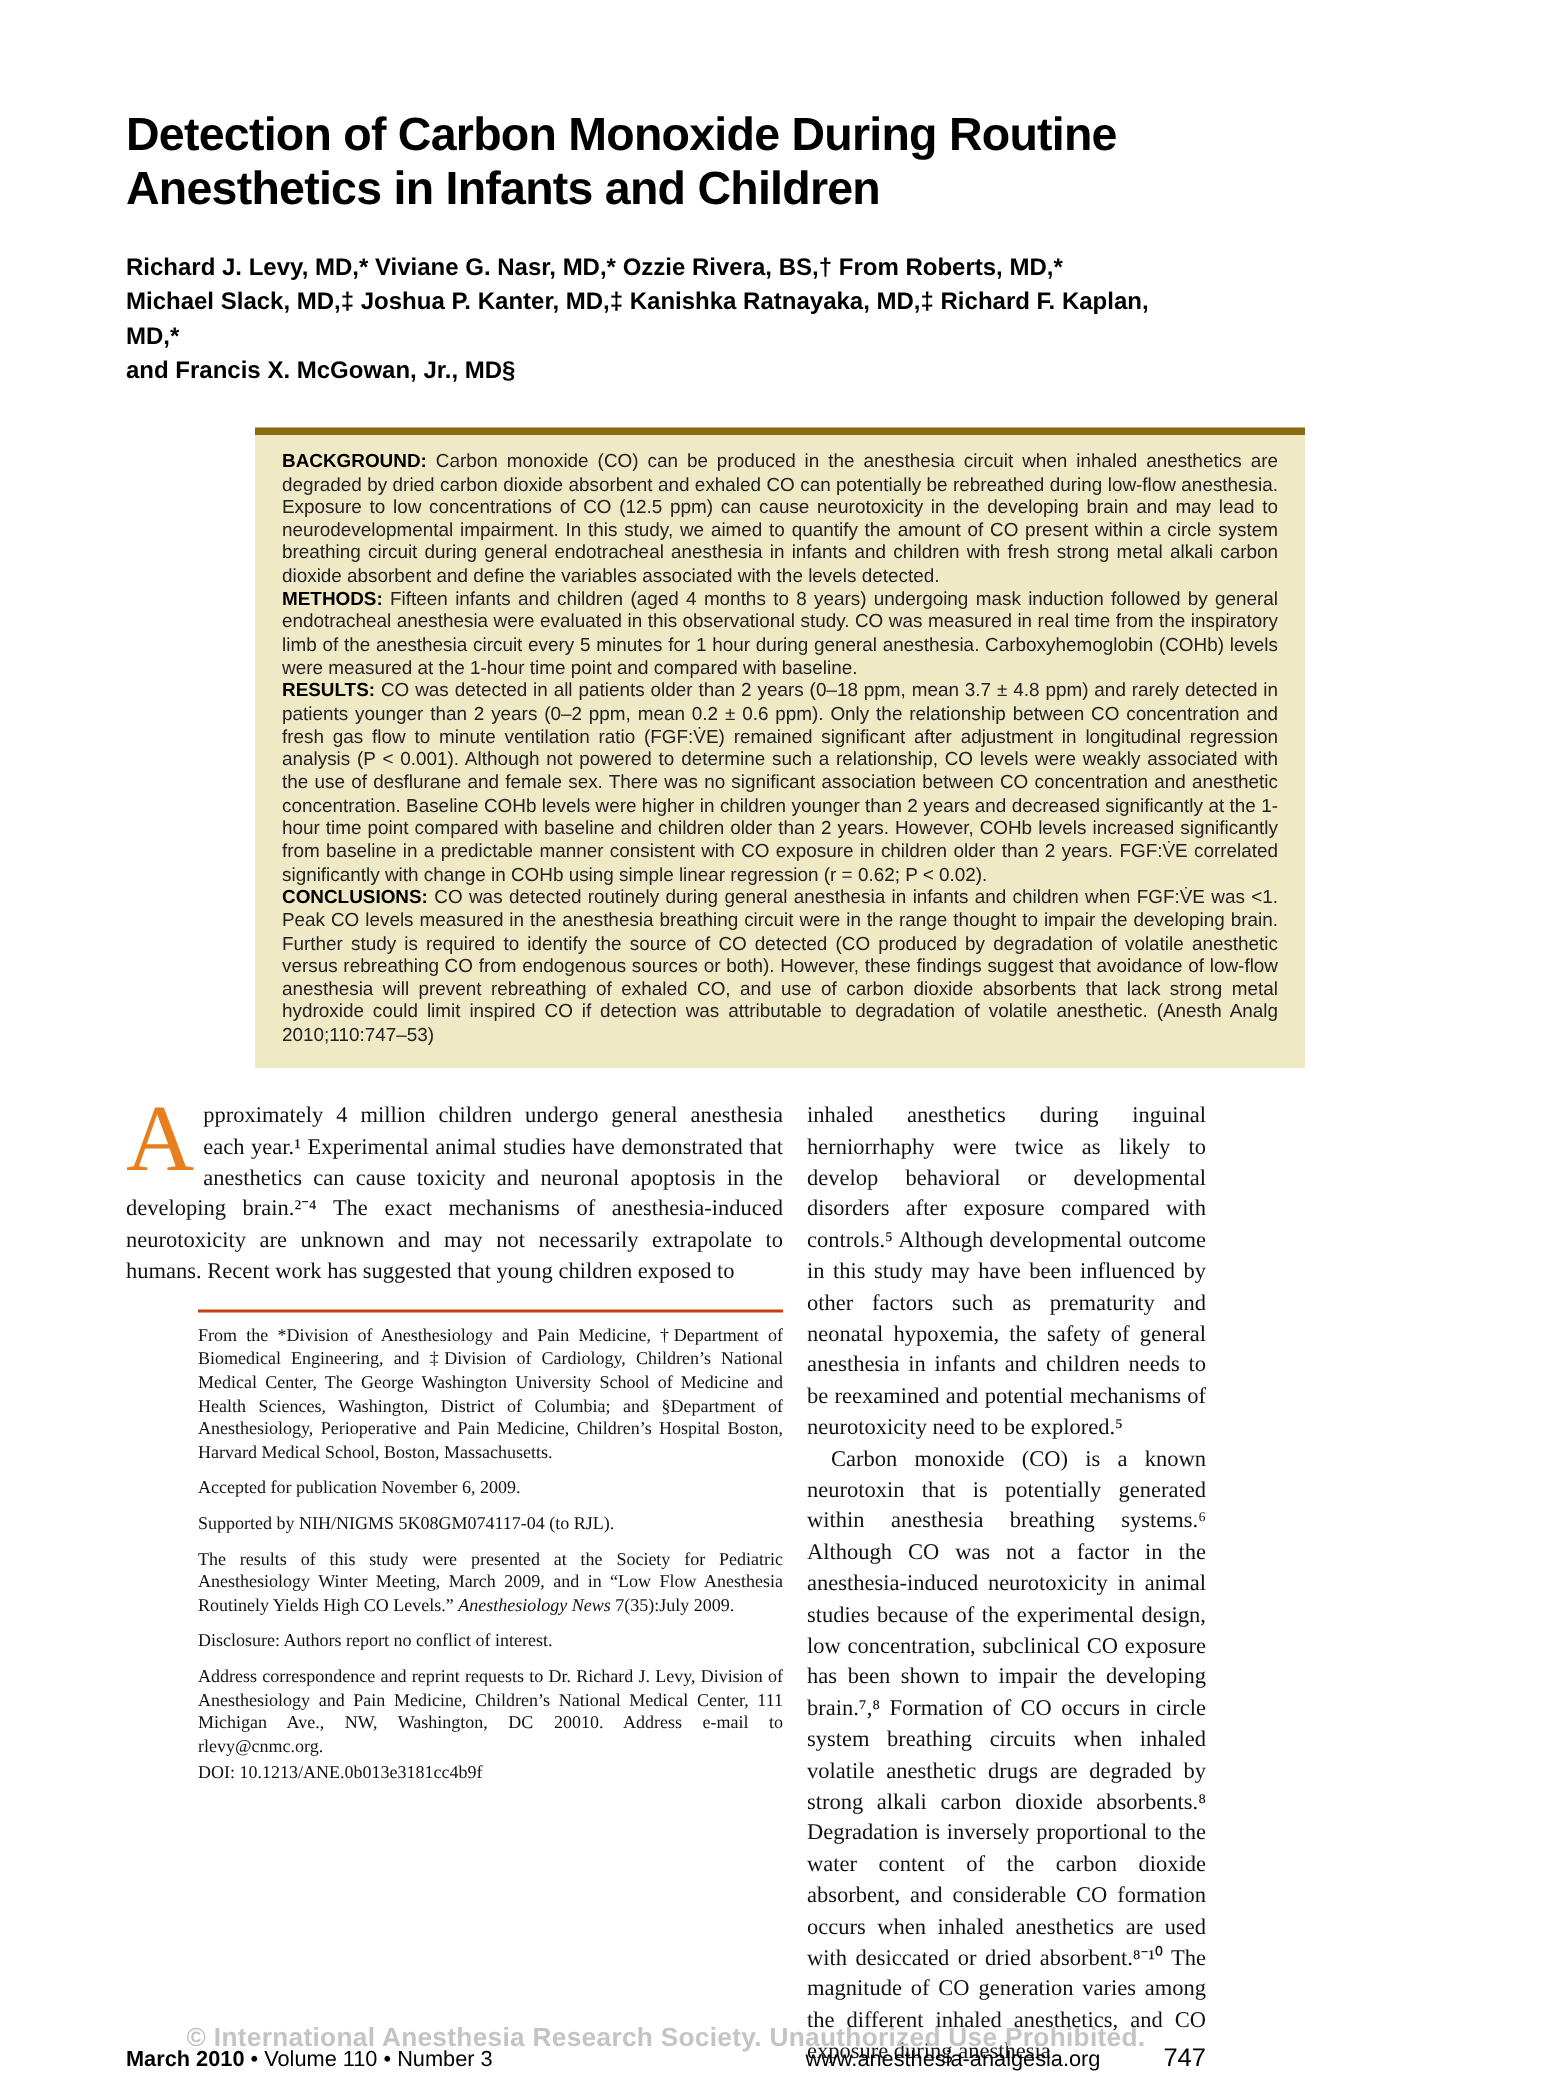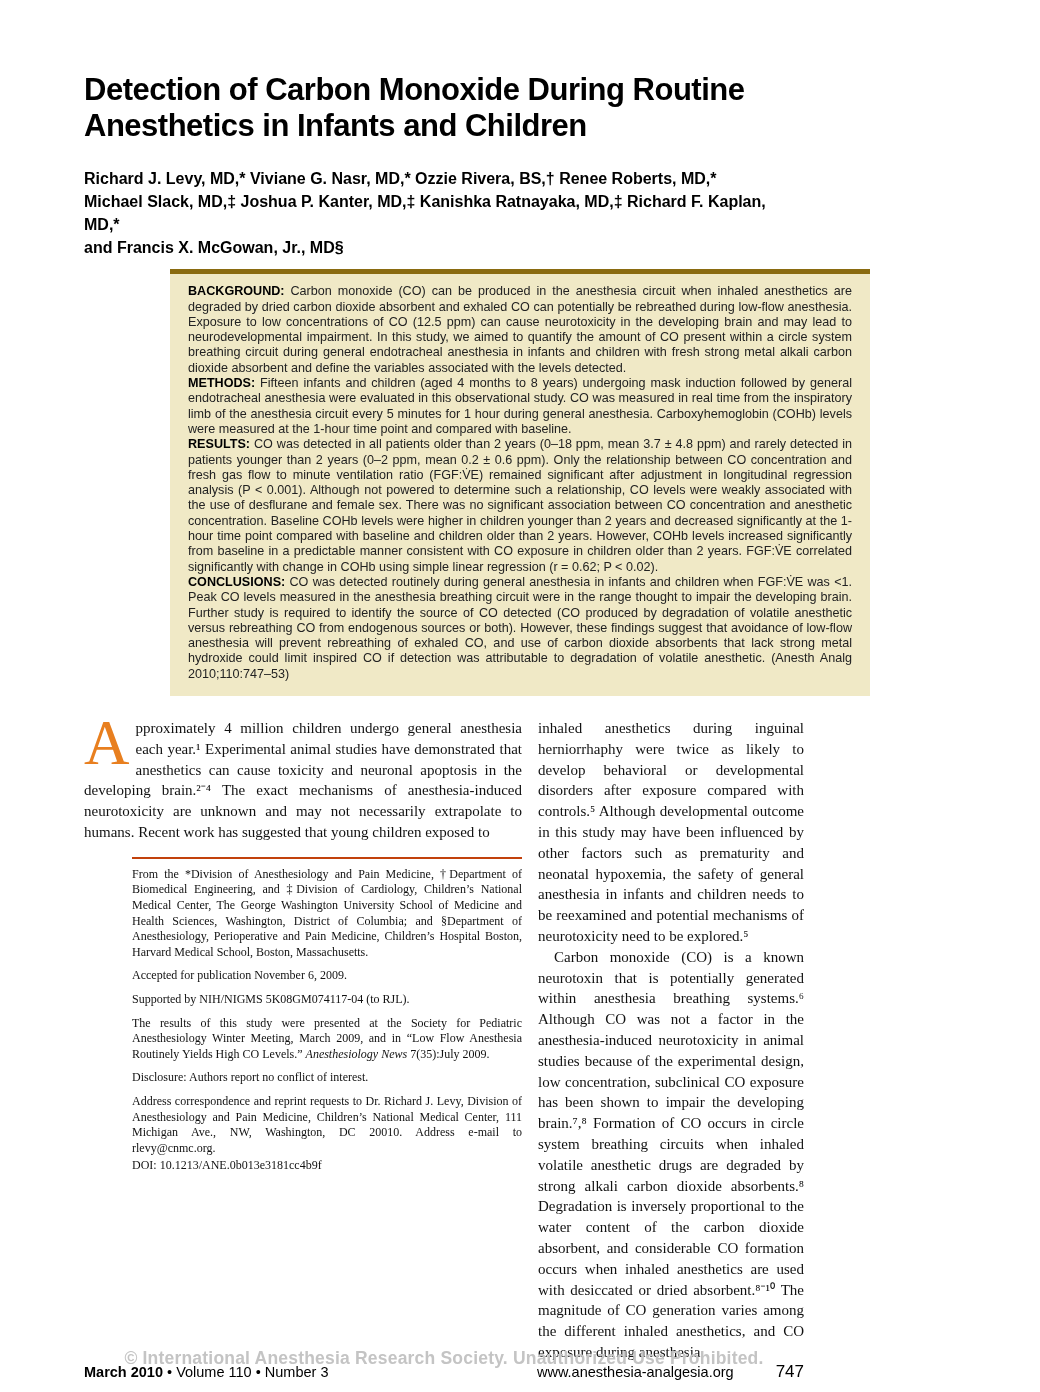--- a/index.html
+++ b/index.html
@@ -33,21 +33,21 @@
     margin-top:22px;
     font-family:"Liberation Sans",sans-serif;
     font-weight:600;
     font-size:16px;
     line-height:1.45;
     color:#000;
   }
 
   
   .abstract{
-    margin:10px 0 0 86px;
+    margin:26px 0 0 86px;
     width:700px;
     background:var(--abstract-bg);
     border-top:5px solid var(--abstract-bar);
     padding:10px 18px 14px 18px;
   }
   .abstract p{
     font-family:"Liberation Sans",sans-serif;
     font-size:12.6px;
     line-height:15.3px;
     text-align:justify;
@@ -126,21 +126,21 @@
 
 <div class="page">
   <div class="content">
 
     <h1 class="title">
       <span>Detection of Carbon Monoxide During Routine</span><br>
       <span>Anesthetics in Infants and Children</span>
     </h1>
 
     <div class="authors">
-      <span>Richard J. Levy, MD,* Viviane G. Nasr, MD,* Ozzie Rivera, BS,† Renee Roberts, MD,*</span><br>
+      <span>Richard J. Levy, MD,* Viviane G. Nasr, MD,* Ozzie Rivera, BS,† From Roberts, MD,*</span><br>
       <span>Michael Slack, MD,‡ Joshua P. Kanter, MD,‡ Kanishka Ratnayaka, MD,‡ Richard F. Kaplan, MD,*</span><br>
       <span>and Francis X. McGowan, Jr., MD§</span>
     </div>
 
     <div class="abstract">
       <p><b>BACKGROUND:</b><span> Carbon monoxide (CO) can be produced in the anesthesia circuit when inhaled anesthetics are degraded by dried carbon dioxide absorbent and exhaled CO can potentially be rebreathed during low-flow anesthesia. Exposure to low concentrations of CO (12.5 ppm) can cause neurotoxicity in the developing brain and may lead to neurodevelopmental impairment. In this study, we aimed to quantify the amount of CO present within a circle system breathing circuit during general endotracheal anesthesia in infants and children with fresh strong metal alkali carbon dioxide absorbent and define the variables associated with the levels detected.</span></p>
       <p><b>METHODS:</b><span> Fifteen infants and children (aged 4 months to 8 years) undergoing mask induction followed by general endotracheal anesthesia were evaluated in this observational study. CO was measured in real time from the inspiratory limb of the anesthesia circuit every 5 minutes for 1 hour during general anesthesia. Carboxyhemoglobin (COHb) levels were measured at the 1-hour time point and compared with baseline.</span></p>
       <p><b>RESULTS:</b><span> CO was detected in all patients older than 2 years (0–18 ppm, mean 3.7 ± 4.8 ppm) and rarely detected in patients younger than 2 years (0–2 ppm, mean 0.2 ± 0.6 ppm). Only the relationship between CO concentration and fresh gas flow to minute ventilation ratio (FGF:V̇E) remained significant after adjustment in longitudinal regression analysis (P &lt; 0.001). Although not powered to determine such a relationship, CO levels were weakly associated with the use of desflurane and female sex. There was no significant association between CO concentration and anesthetic concentration. Baseline COHb levels were higher in children younger than 2 years and decreased significantly at the 1-hour time point compared with baseline and children older than 2 years. However, COHb levels increased significantly from baseline in a predictable manner consistent with CO exposure in children older than 2 years. FGF:V̇E correlated significantly with change in COHb using simple linear regression (r = 0.62; P &lt; 0.02).</span></p>
       <p><b>CONCLUSIONS:</b><span> CO was detected routinely during general anesthesia in infants and children when FGF:V̇E was &lt;1. Peak CO levels measured in the anesthesia breathing circuit were in the range thought to impair the developing brain. Further study is required to identify the source of CO detected (CO produced by degradation of volatile anesthetic versus rebreathing CO from endogenous sources or both). However, these findings suggest that avoidance of low-flow anesthesia will prevent rebreathing of exhaled CO, and use of carbon dioxide absorbents that lack strong metal hydroxide could limit inspired CO if detection was attributable to degradation of volatile anesthetic.  (Anesth Analg 2010;110:747–53)</span></p>
     </div>

